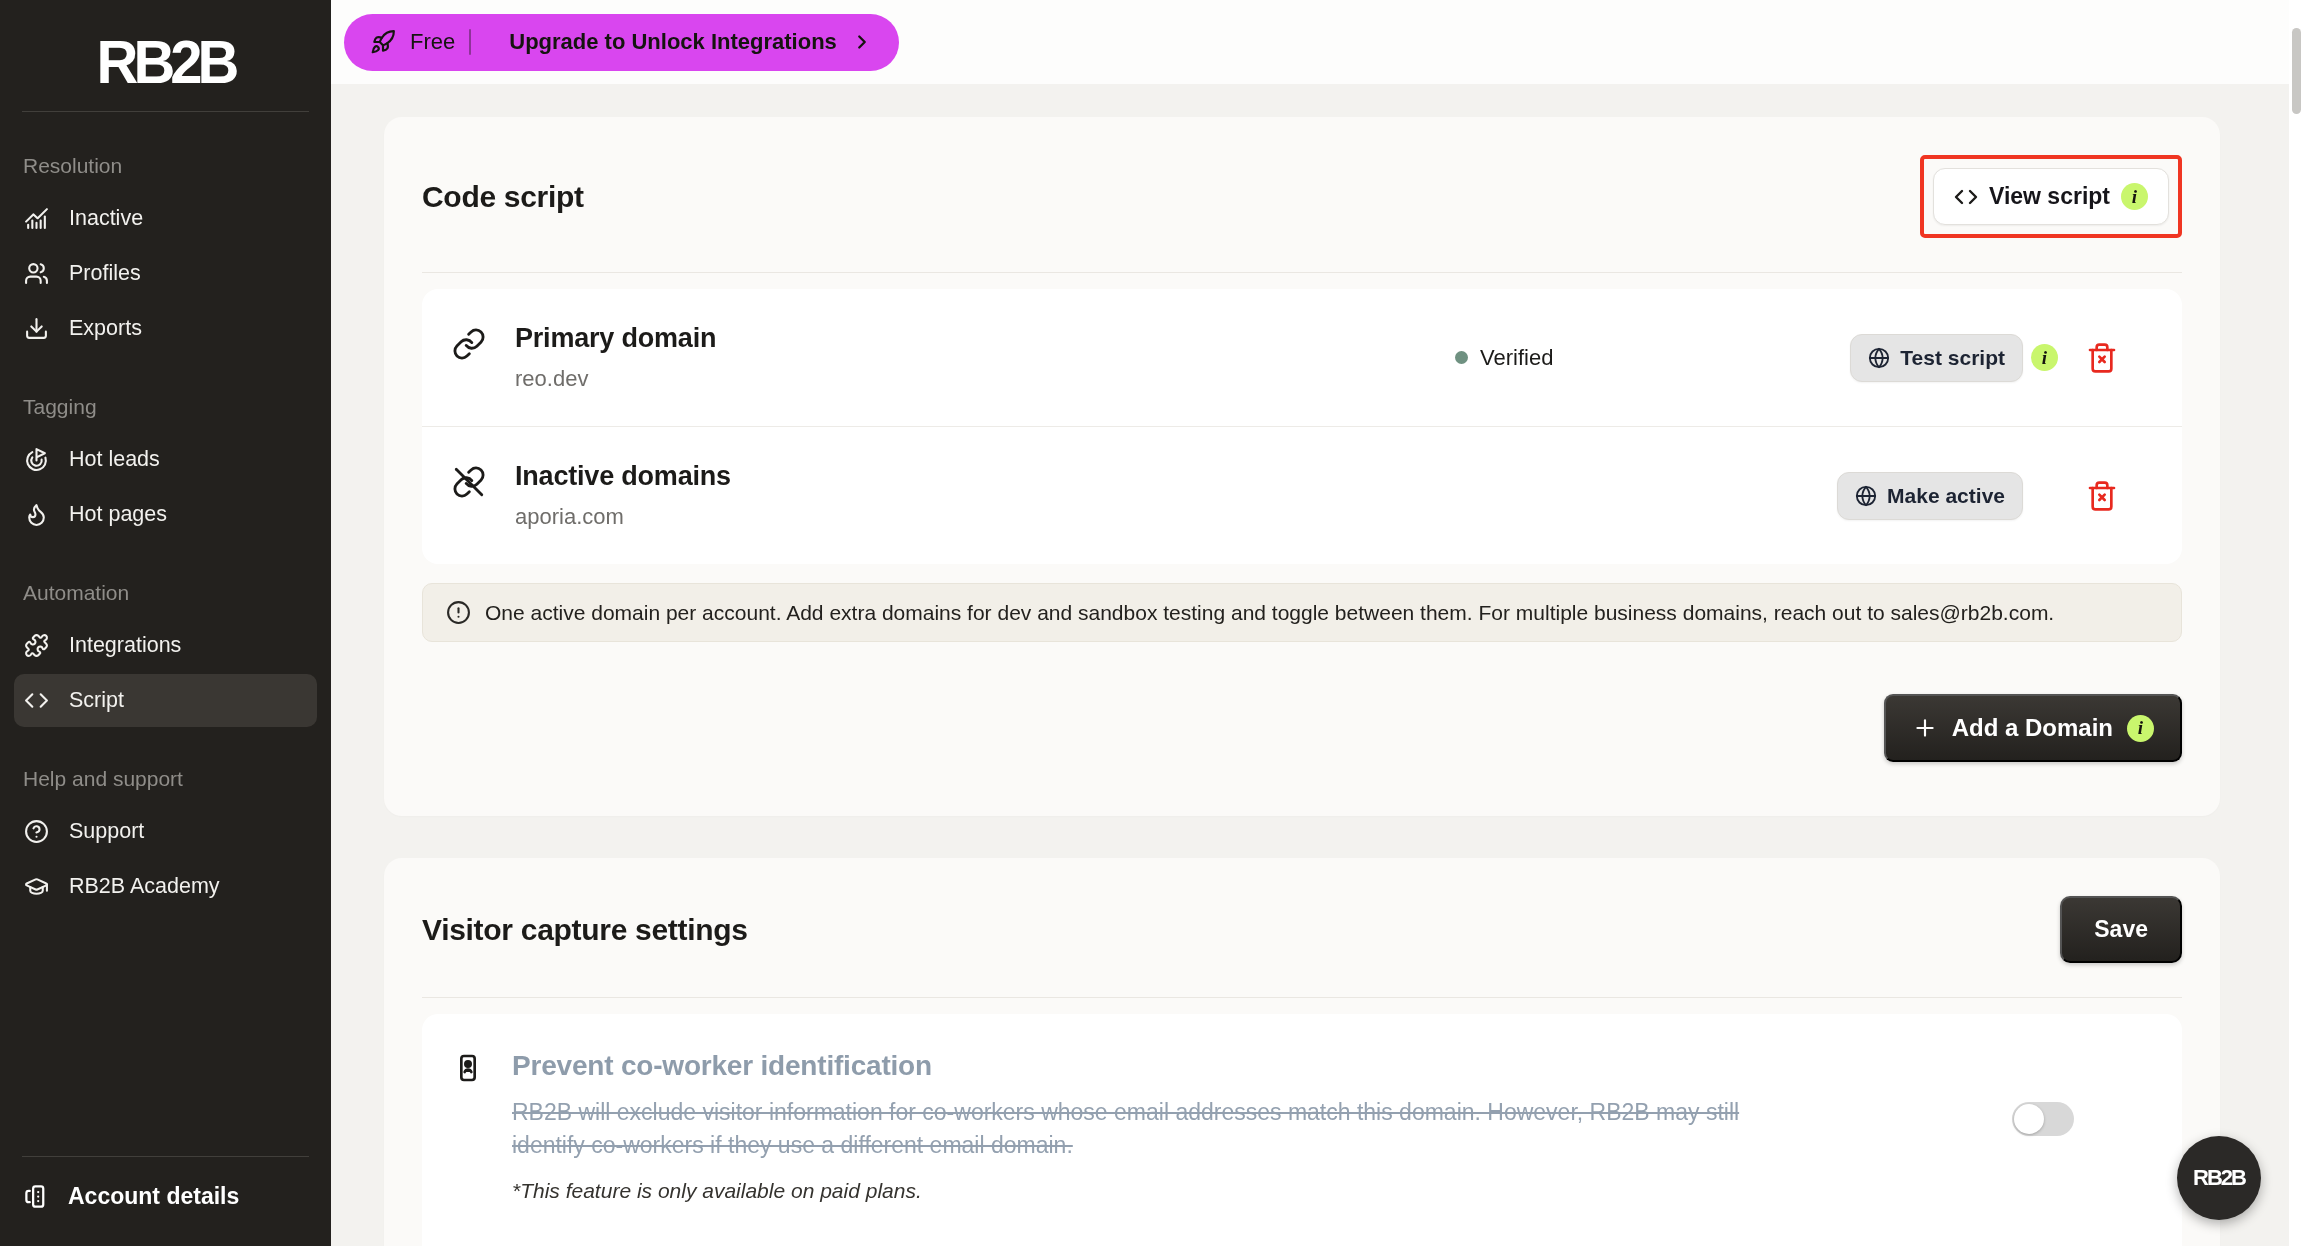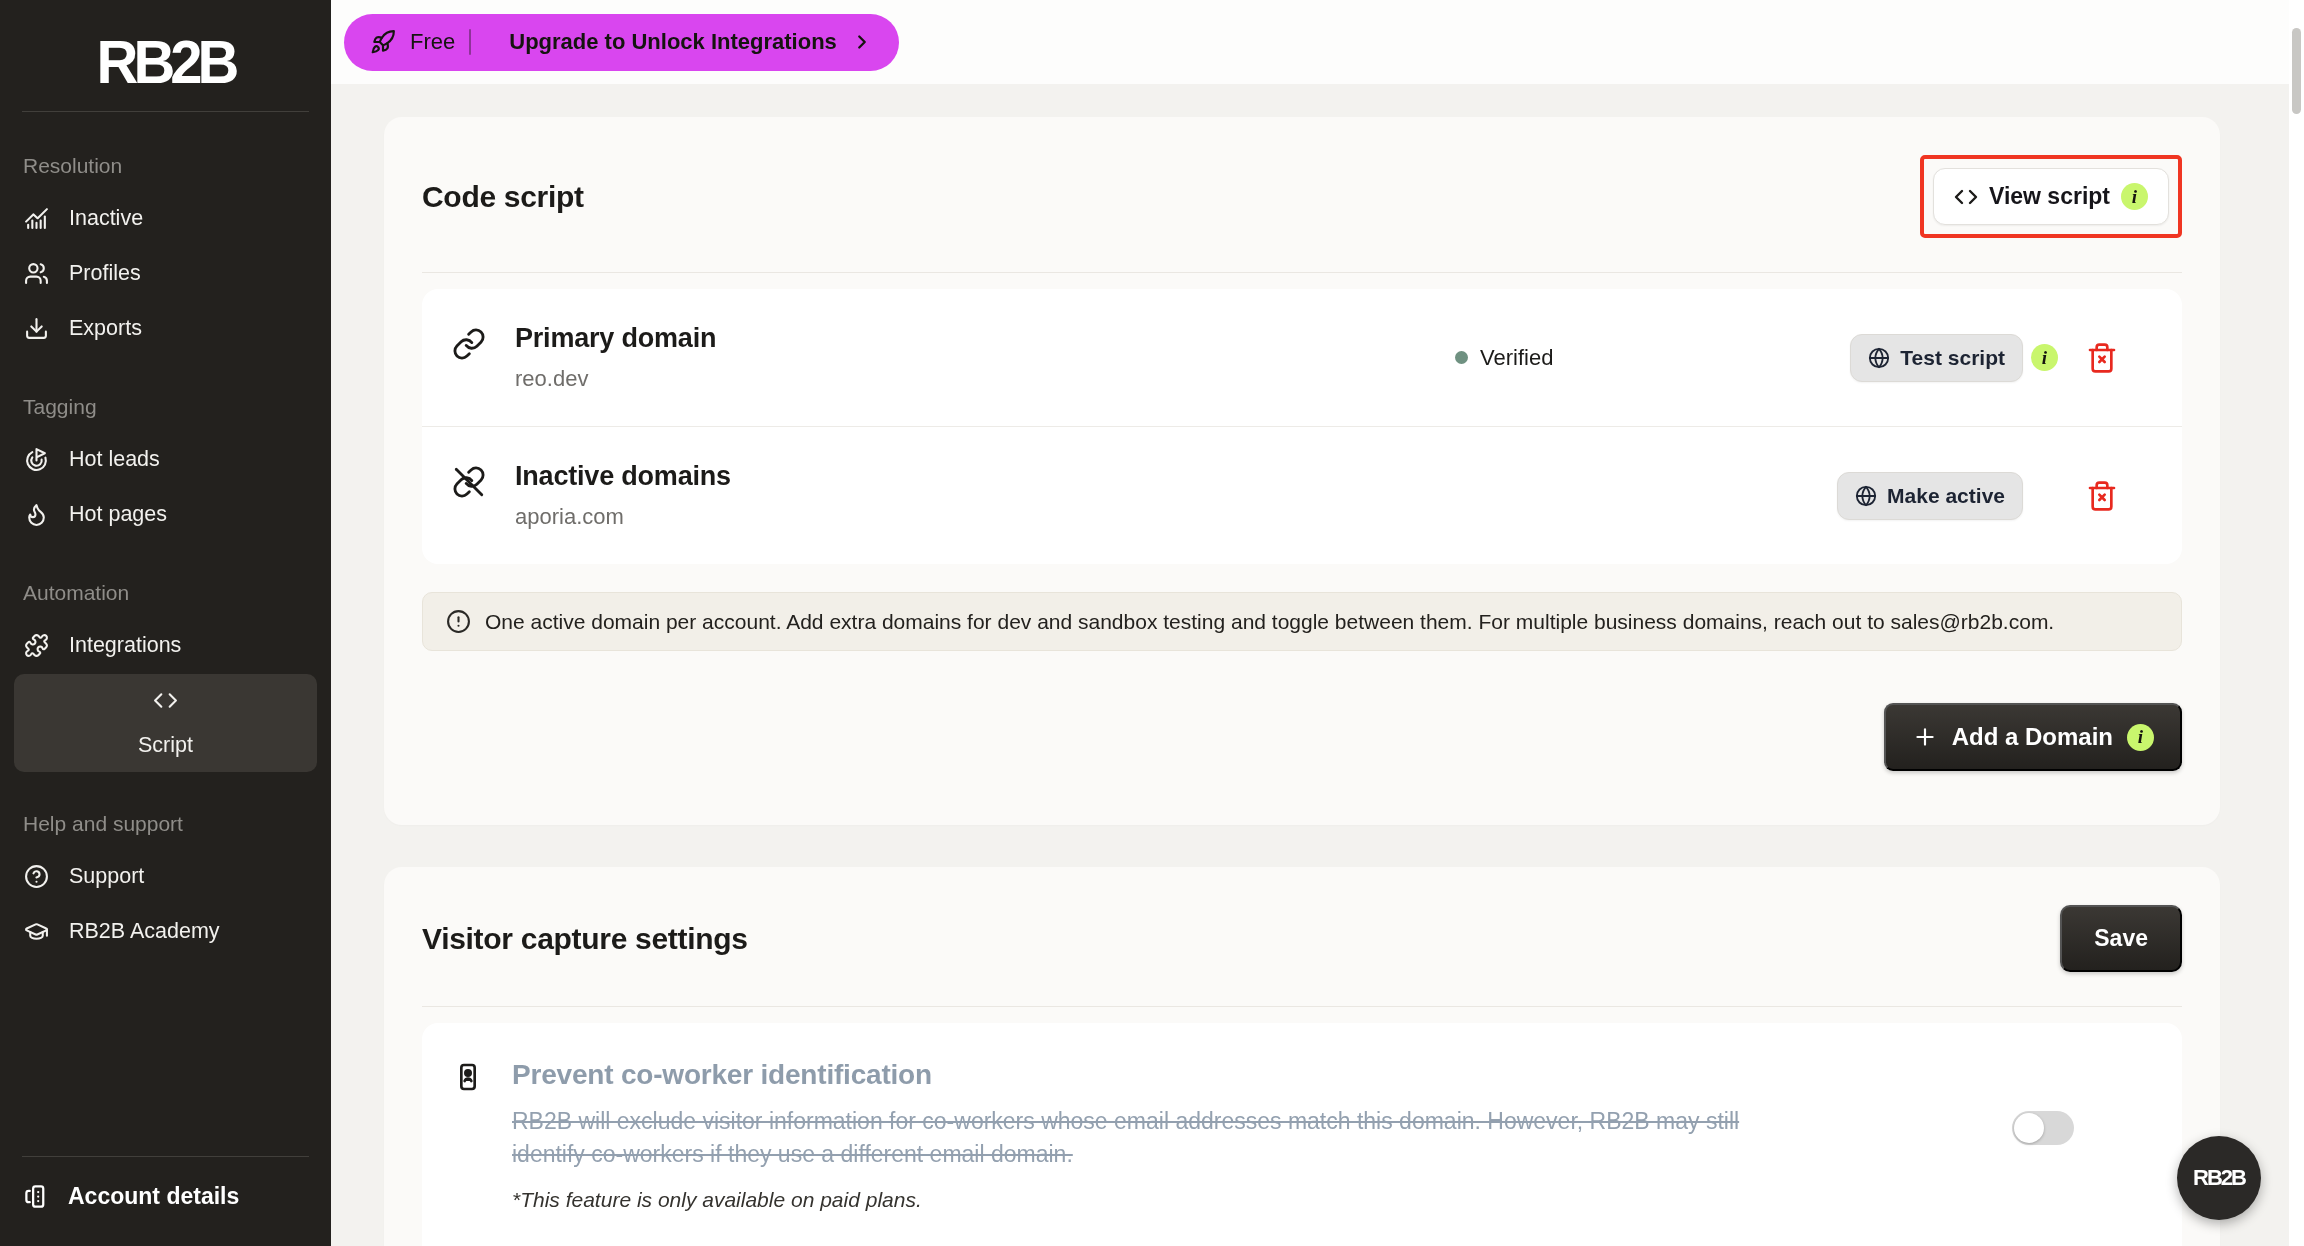--- a/index.html
+++ b/index.html
@@ -8,21 +8,21 @@
   svg { display:block; }
 
   
   .sidebar { width:331px; min-width:331px; background:#23211e; color:#f4f3f1; display:flex; flex-direction:column; padding:22px 0 30px; z-index:5; }
   .logo { font-size:58px; font-weight:900; letter-spacing:-5px; text-align:center; color:#fff; transform:scaleY(1.04); margin:6px 0 16px; }
   .side-divider { height:1px; background:#413f3b; margin:0 22px; }
   .nav { padding:28px 0 0; }
   .nav-section { margin-bottom:26px; }
   .nav-label { color:#8f8d89; font-size:21px; padding:14px 23px 12px; }
   .nav-item { display:flex; align-items:center; gap:20px; margin:2px 14px; padding:14px 10px; border-radius:10px; font-size:21.5px; color:#f2f1ee; cursor:pointer; }
-  .nav-item.active { background:#3a3733;flex-direction:column; }
+  .nav-item.active { background:#3a3733; }
   .nav-item .nicon { width:25px; height:25px; color:#f2f1ee; flex:none; }
   .account-row { margin-top:auto; }
   .account-item { display:flex; align-items:center; gap:18px; padding:26px 23px 6px; font-size:23px; font-weight:700; color:#fff; cursor:pointer; }
   .account-item .nicon { width:27px; height:27px; }
 
   
   .main { flex:1; display:flex; flex-direction:column; position:relative; }
   .topbar { height:84px; background:#fdfdfc; display:flex; align-items:center; padding-left:13px; flex:none; }
   .plan-pill { display:flex; align-items:center; gap:14px; background:#d946ef; border-radius:29px; height:57px; padding:0 26px; cursor:pointer; }
   .plan-pill .picon { width:26px; height:26px; color:#15140f; }
@@ -54,21 +54,21 @@
   .dom-title { font-size:27px; font-weight:700; letter-spacing:-.2px; }
   .dom-sub { font-size:22px; color:#6f6d6a; margin-top:12px; }
   .dom-status { flex:1; display:flex; align-items:center; gap:12px; font-size:22px; color:#1c1b19; }
   .status-dot { width:13px; height:13px; border-radius:50%; background:#6f9181; }
   .btn-outline { display:flex; align-items:center; gap:10px; background:#e5e5e5; border:1.5px solid #dcdad6; border-radius:12px; padding:11px 17px; box-shadow:0 1px 2px rgba(0,0,0,.05); cursor:pointer; }
   .btn-outline .bicon { width:22px; height:22px; color:#1d2433; }
   .btn-outline .blabel { font-size:21px; font-weight:700; color:#1d2433; }
   .badge-slot { width:47px; display:flex; justify-content:flex-start; padding-left:8px; }
   .trash-btn { width:32px; height:32px; color:#e8291f; margin-left:16px; cursor:pointer; }
 
-  .note-bar { display:flex; align-items:center; gap:14px; background:#f2efe8; border:1px solid #e8e4da; border-radius:10px; padding:16px 23px; margin-top:28px; }
+  .note-bar { display:flex; align-items:center; gap:14px; background:#f2efe8; border:1px solid #e8e4da; border-radius:10px; padding:16px 23px; margin-top:19px; }
   .note-bar .nicon { width:25px; height:25px; color:#2a2926; flex:none; }
   .note-text { font-size:21px; color:#23211e; }
 
   .add-row { display:flex; justify-content:flex-end; margin-top:52px; }
   .btn-dark { display:flex; align-items:center; gap:14px; background:linear-gradient(#3b3834,#23211e); border-radius:9px; padding:18px 26px; color:#fff; cursor:pointer; box-shadow:0 2px 4px rgba(0,0,0,.2); }
   .btn-dark .bicon { width:26px; height:26px; color:#fff; }
   .btn-dark .blabel { font-size:24px; font-weight:700; }
 
   .btn-save { background:linear-gradient(#3b3834,#23211e); border-radius:10px; padding:18px 32px; color:#fff; font-size:23px; font-weight:700; cursor:pointer; box-shadow:0 2px 4px rgba(0,0,0,.2); }
 

